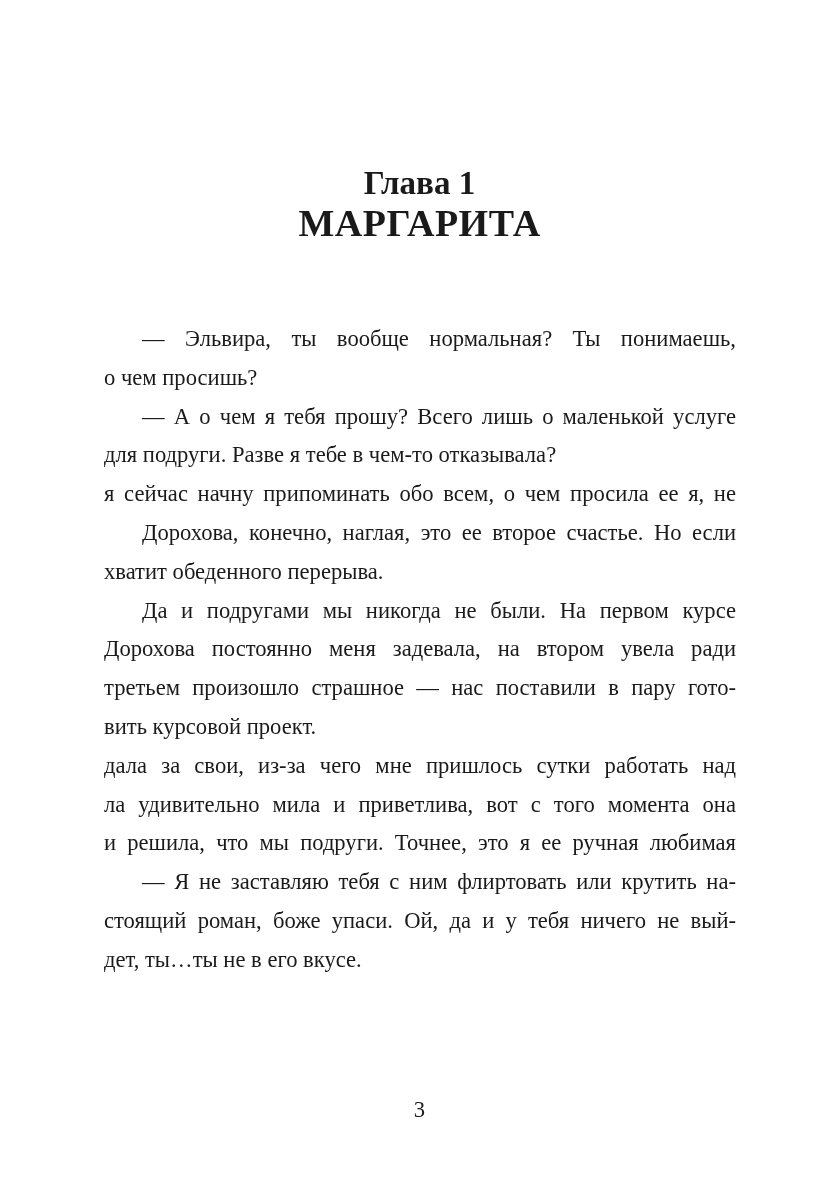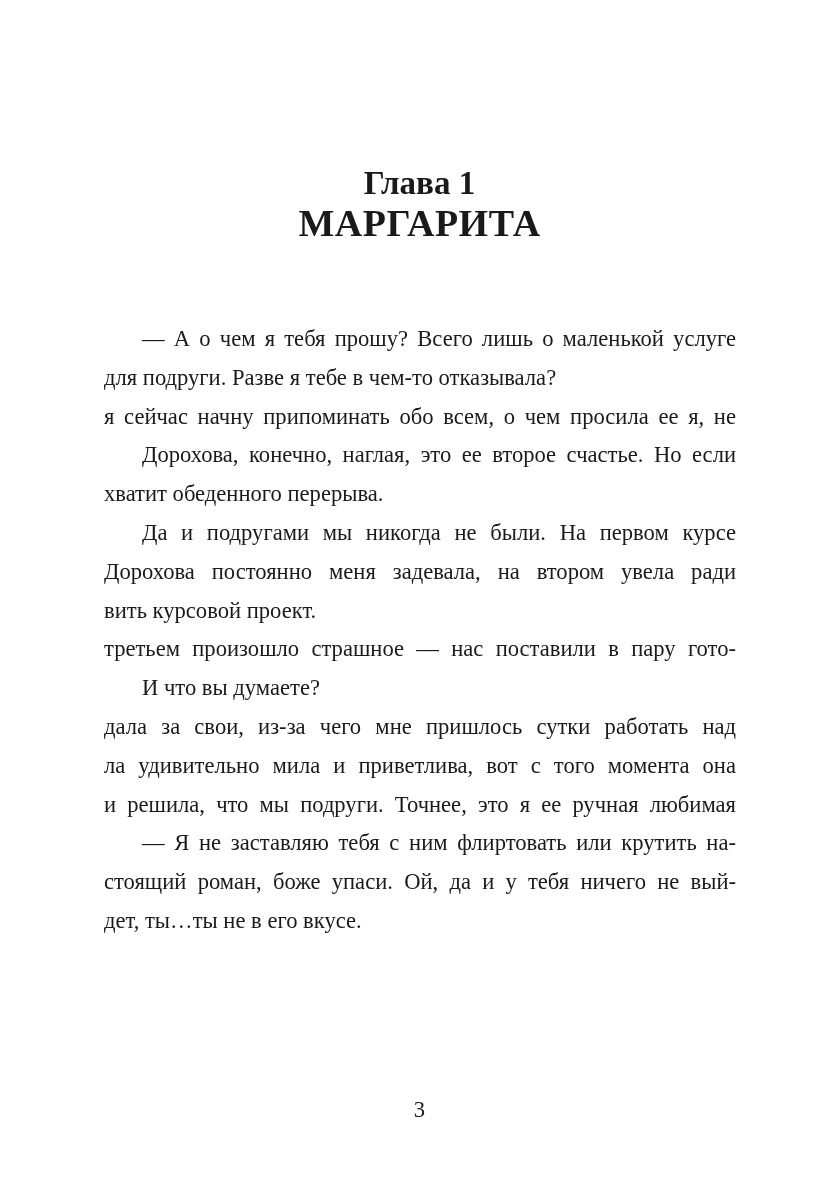--- a/index.html
+++ b/index.html
@@ -80,42 +80,43 @@
 
 <div class="page">
 
   <div class="chapter-heading">
     <span class="chapter-number">Глава 1</span>
     <span class="chapter-title">МАРГАРИТА</span>
   </div>
 
   <div class="body-text">
 
+    <p class="paragraph">
+      <span class="line indent">— Эльвира, ты вообще нормальная? Ты понимаешь,</span>
+      <span class="line last">о чем просишь?</span>
+    </p>
 
     <p class="paragraph">
       <span class="line indent">— А о чем я тебя прошу? Всего лишь о маленькой услуге</span>
       <span class="line last">для подруги. Разве я тебе в чем-то отказывала?</span>
     </p>
 
     <p class="paragraph">
       <span class="line">я сейчас начну припоминать обо всем, о чем просила ее я, не</span>
       <span class="line indent">Дорохова, конечно, наглая, это ее второе счастье. Но если</span>
       <span class="line last">хватит обеденного перерыва.</span>
     </p>
 
     <p class="paragraph">
       <span class="line indent">Да и подругами мы никогда не были. На первом курсе</span>
       <span class="line">Дорохова постоянно меня задевала, на втором увела ради</span>
+      <span class="line">третьем произошло страшное — нас поставили в пару гото-</span>
       <span class="line last">вить курсовой проект.</span>
-      <span class="line">третьем произошло страшное — нас поставили в пару гото-</span>
     </p>
 
-    <p class="paragraph">
-      <span class="line indent last">И что вы думаете?</span>
-    </p>
 
     <p class="paragraph">
       <span class="line">дала за свои, из-за чего мне пришлось сутки работать над</span>
       <span class="line">ла удивительно мила и приветлива, вот с того момента она</span>
       <span class="line">и решила, что мы подруги. Точнее, это я ее ручная любимая</span>
     </p>
 
     <p class="paragraph">
       <span class="line indent">— Я не заставляю тебя с ним флиртовать или крутить на-</span>
       <span class="line">стоящий роман, боже упаси. Ой, да и у тебя ничего не вый-</span>

